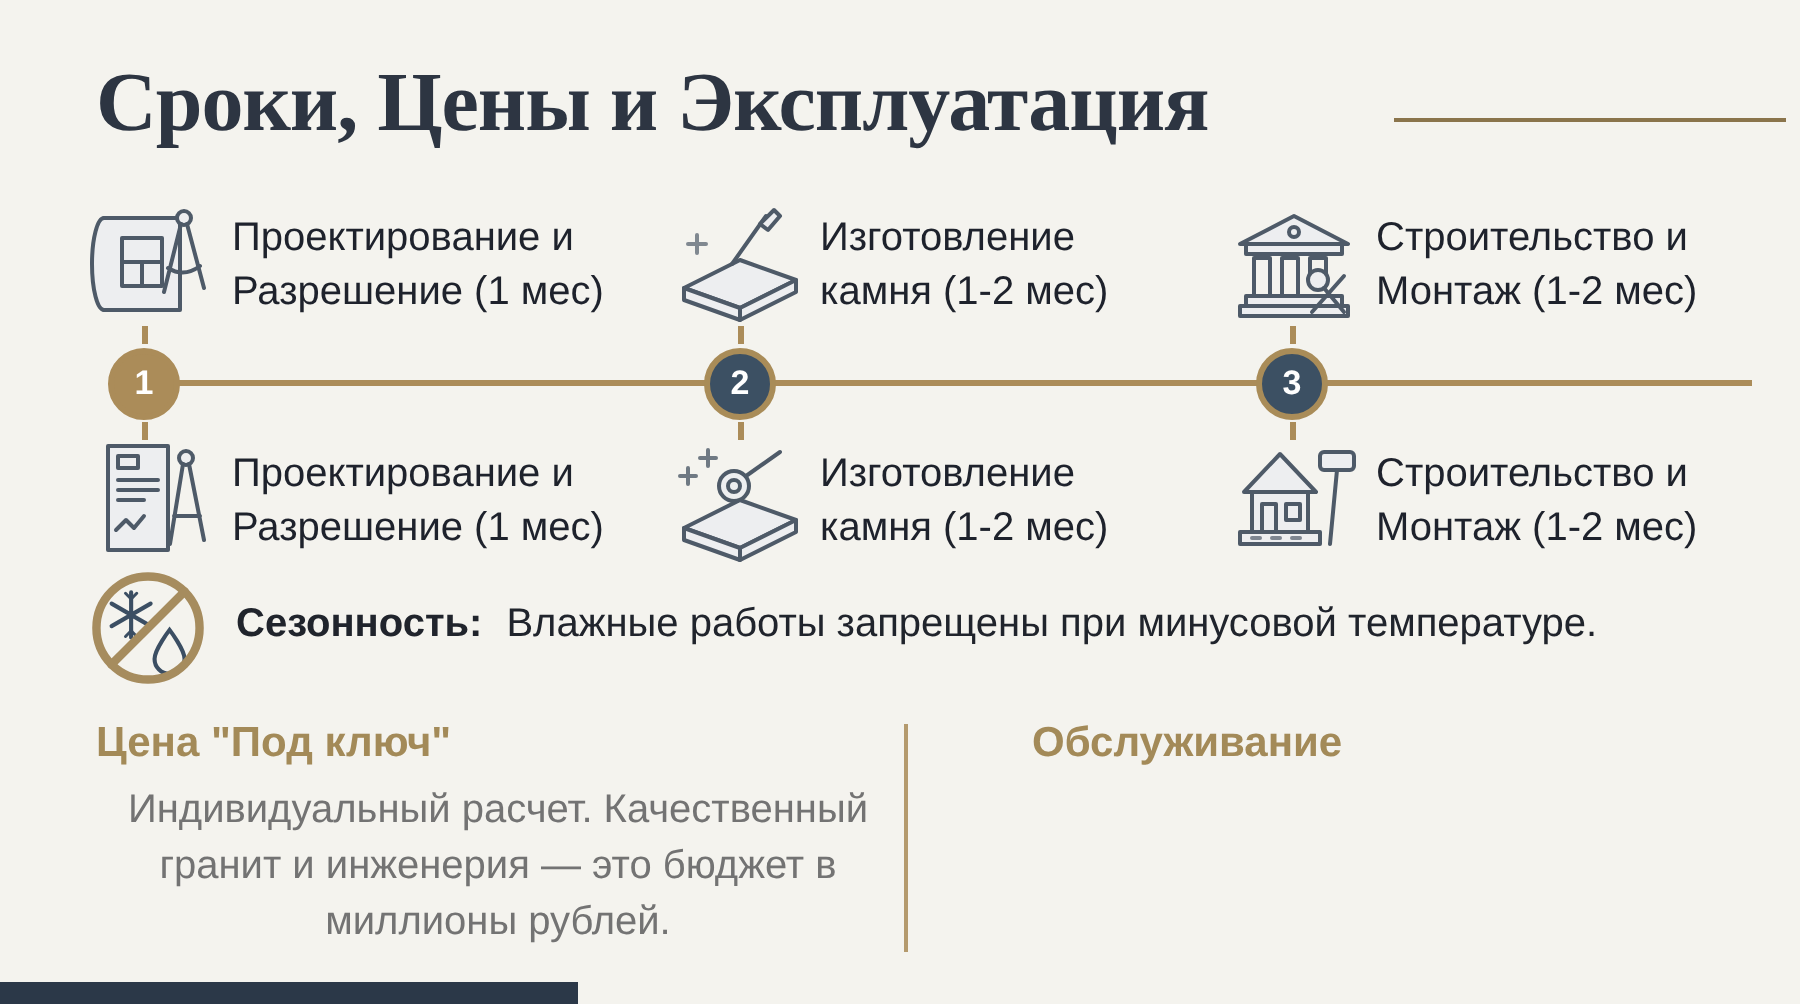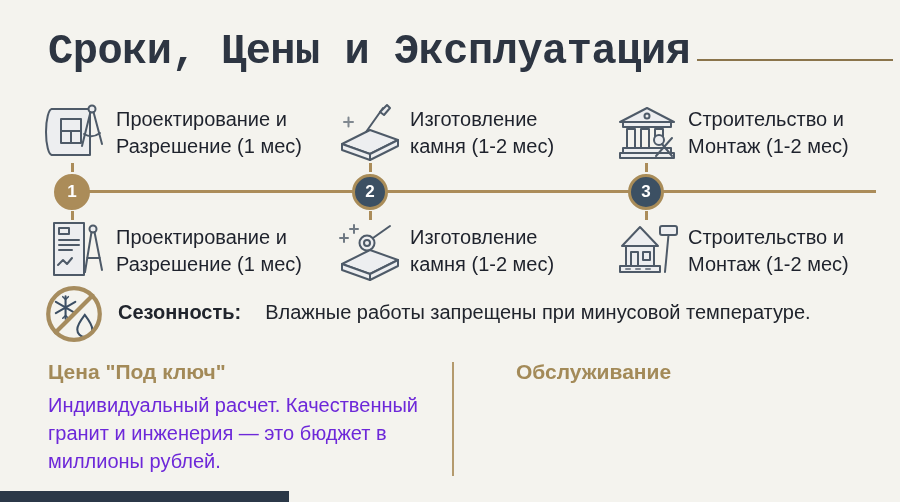--- a/index.html
+++ b/index.html
@@ -6,21 +6,21 @@
   .slide{
     position:relative;
     width:900px;height:502px;
     background:#f4f3ee;
     overflow:hidden;
     font-family:"Liberation Sans", sans-serif;
     color:#20242c;
   }
   .title{
     position:absolute;left:48px;top:28px;
-    font-family:Liberation Mono, monospace;
+    font-family:Liberation Serif, serif;
     font-weight:700;font-size:42px;letter-spacing:-0.5px;
     color:#2d3542;
   }
   .title-rule{
     position:absolute;left:697px;top:59px;width:196px;height:2px;
     background:#8a744b;
   }
   .icon-box{position:absolute;width:68px;height:64px;}
   .icon-box svg{width:100%;height:100%;}
   .step-label{
@@ -37,24 +37,24 @@
     box-sizing:border-box;
     display:flex;align-items:center;justify-content:center;
     color:#ffffff;font-weight:700;font-size:17px;
   }
   .tl-circle.first{background:#ab8c59;border:3px solid #ab8c59;}
   .tl-circle.rest{background:#3c5063;border:3px solid #a98c58;}
   
   .season-icon{position:absolute;left:44px;top:284px;width:60px;height:60px;}
   .season-text{position:absolute;left:118px;top:301px;font-size:20px;}
   .season-text .b{font-weight:700;}
-  .season-text .t{margin-left:24px;}
+  .season-text .t{margin-left:12px;}
   
   .col-heading{position:absolute;top:360px;font-size:21px;font-weight:700;color:#a38a58;}
-  .col-body{position:absolute;top:391px;font-size:20px;line-height:28px;white-space:pre-line;color:#6d28d9;}
+  .col-body{position:absolute;top:391px;font-size:20px;line-height:28px;white-space:pre-line;color:#737373;text-align:center;}
   .col-divider{position:absolute;left:452px;top:362px;width:2px;height:114px;background:#b49a6d;}
   .bottom-bar{position:absolute;left:0;bottom:0;width:289px;height:11px;background:#2b3848;}
   .ic{stroke:#4e5a68;stroke-width:2;fill:none;stroke-linecap:round;stroke-linejoin:round;}
   .icf{stroke:#4e5a68;stroke-width:2;fill:#edeef0;stroke-linecap:round;stroke-linejoin:round;}
 </style>
 </head>
 <body>
 
 <div class="slide">
 

